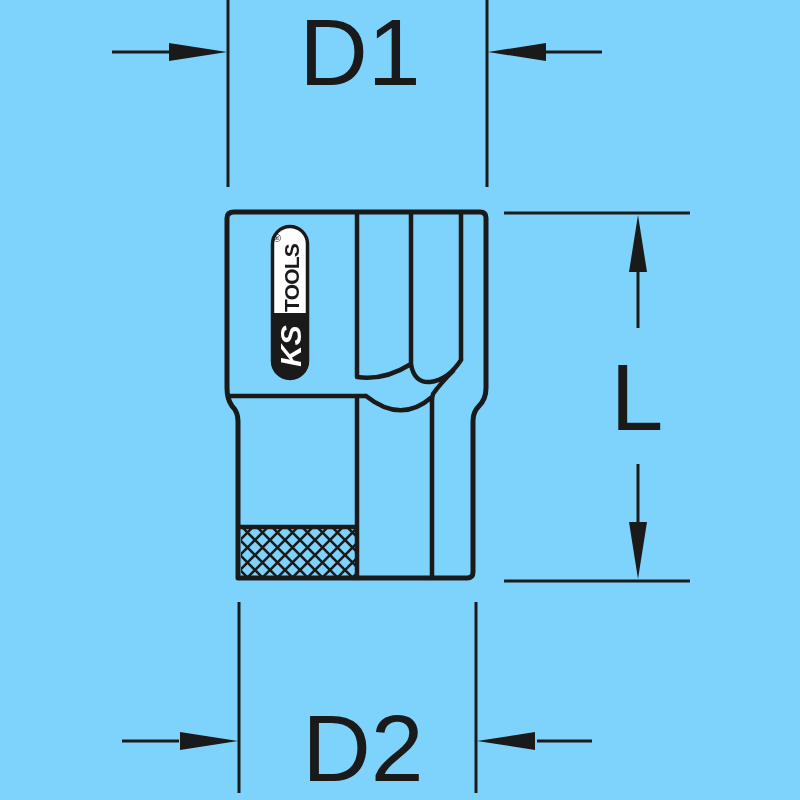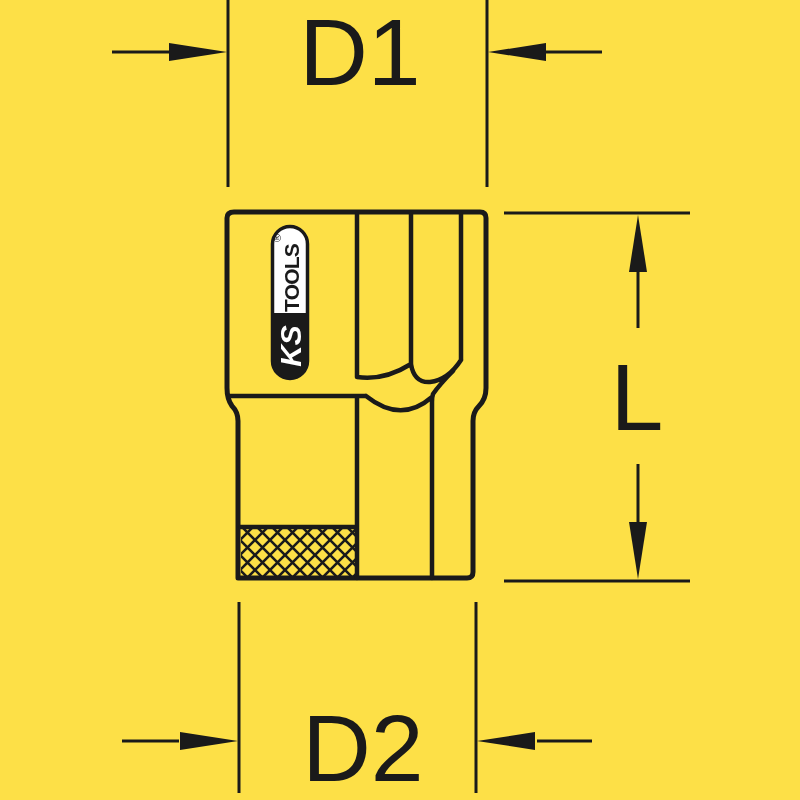--- a/index.html
+++ b/index.html
@@ -7,21 +7,21 @@
     padding: 0;
     background: #ffffff;
     width: 800px;
     height: 800px;
     font-family: "Liberation Sans", sans-serif;
   }
   .canvas {
     position: relative;
     width: 800px;
     height: 800px;
-    background: #fde047;
+    background: #7dd3fc;
     overflow: hidden;
   }
   svg { display: block; }
 
   
   .outline      { fill: none; stroke: #1a1a1a; stroke-width: 5;   stroke-linejoin: round; stroke-linecap: round; }
   .inner-line   { fill: none; stroke: #1a1a1a; stroke-width: 4.5; stroke-linejoin: round; stroke-linecap: round; }
   .ext-line     { fill: none; stroke: #1a1a1a; stroke-width: 3;   stroke-linecap: butt; }
   .dim-line     { fill: none; stroke: #1a1a1a; stroke-width: 3;   stroke-linecap: butt; }
   .arrowhead    { fill: #1a1a1a; stroke: none; }

